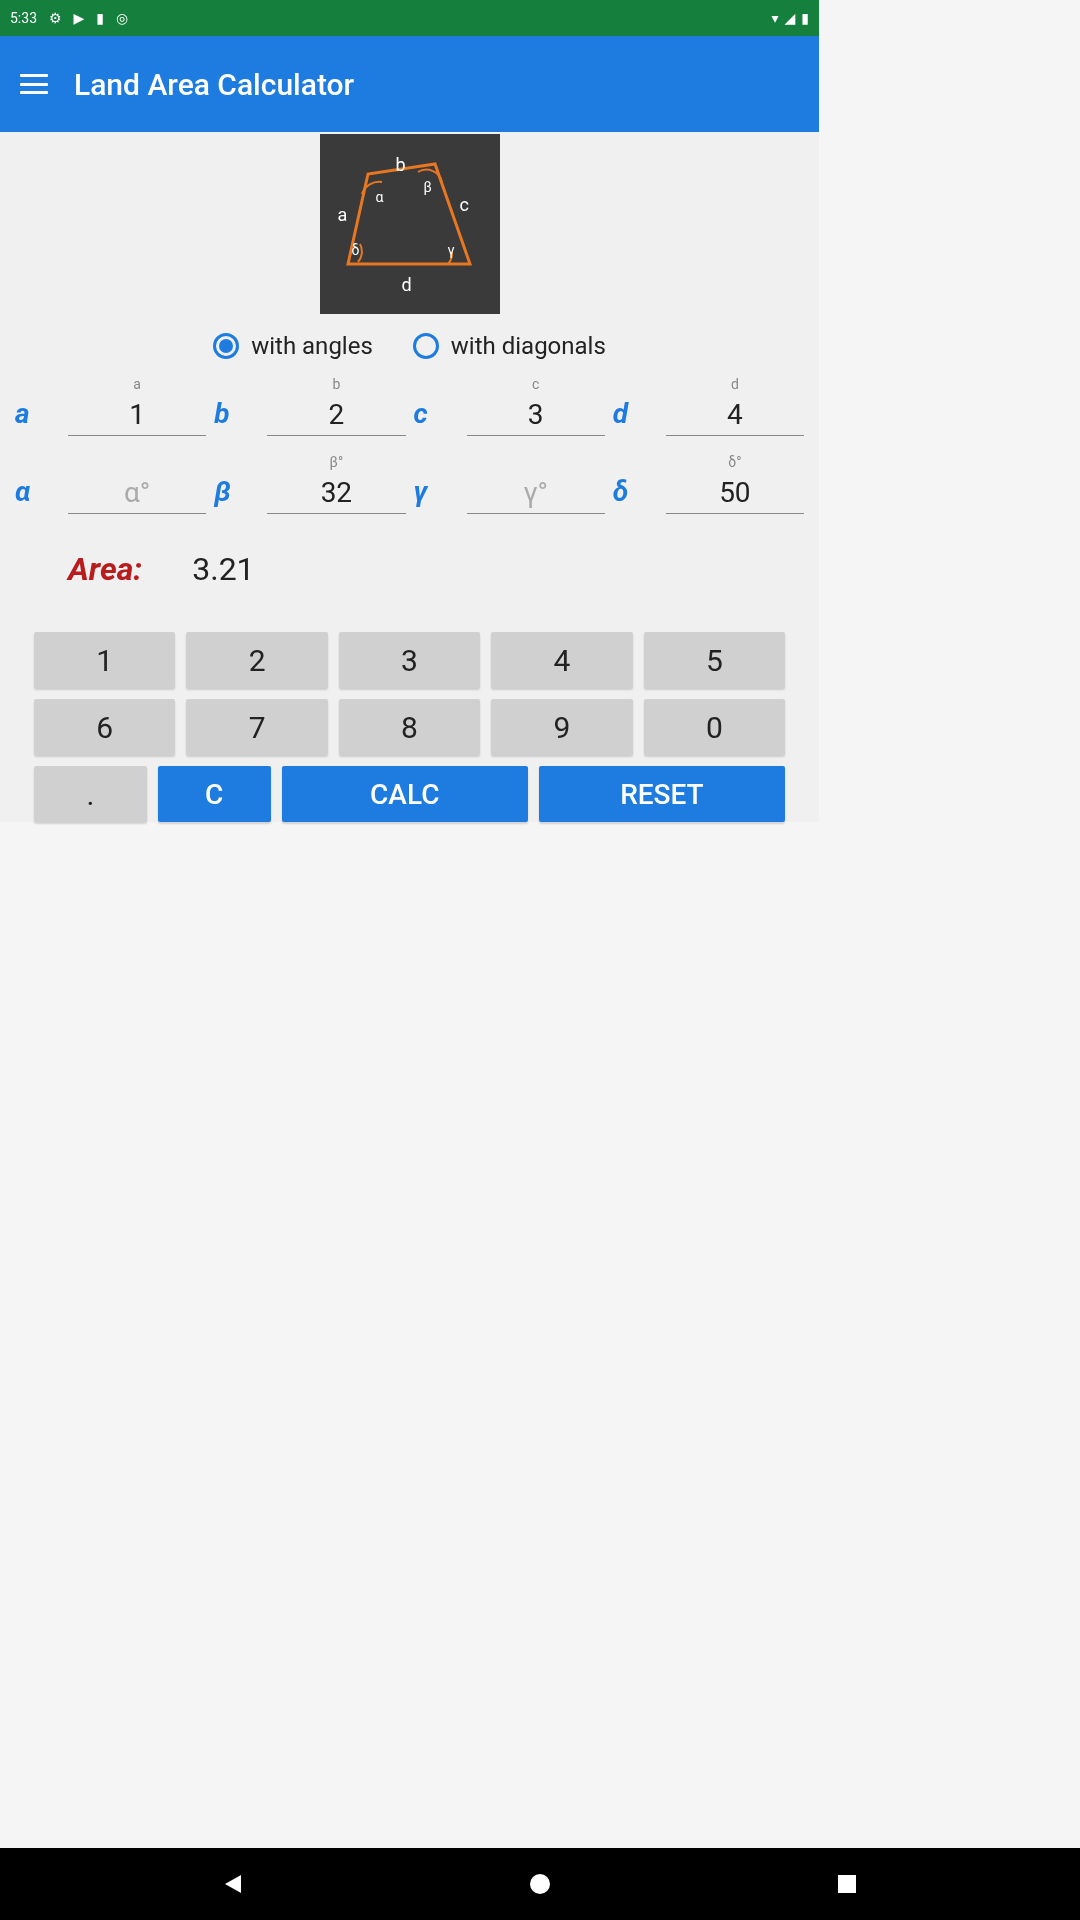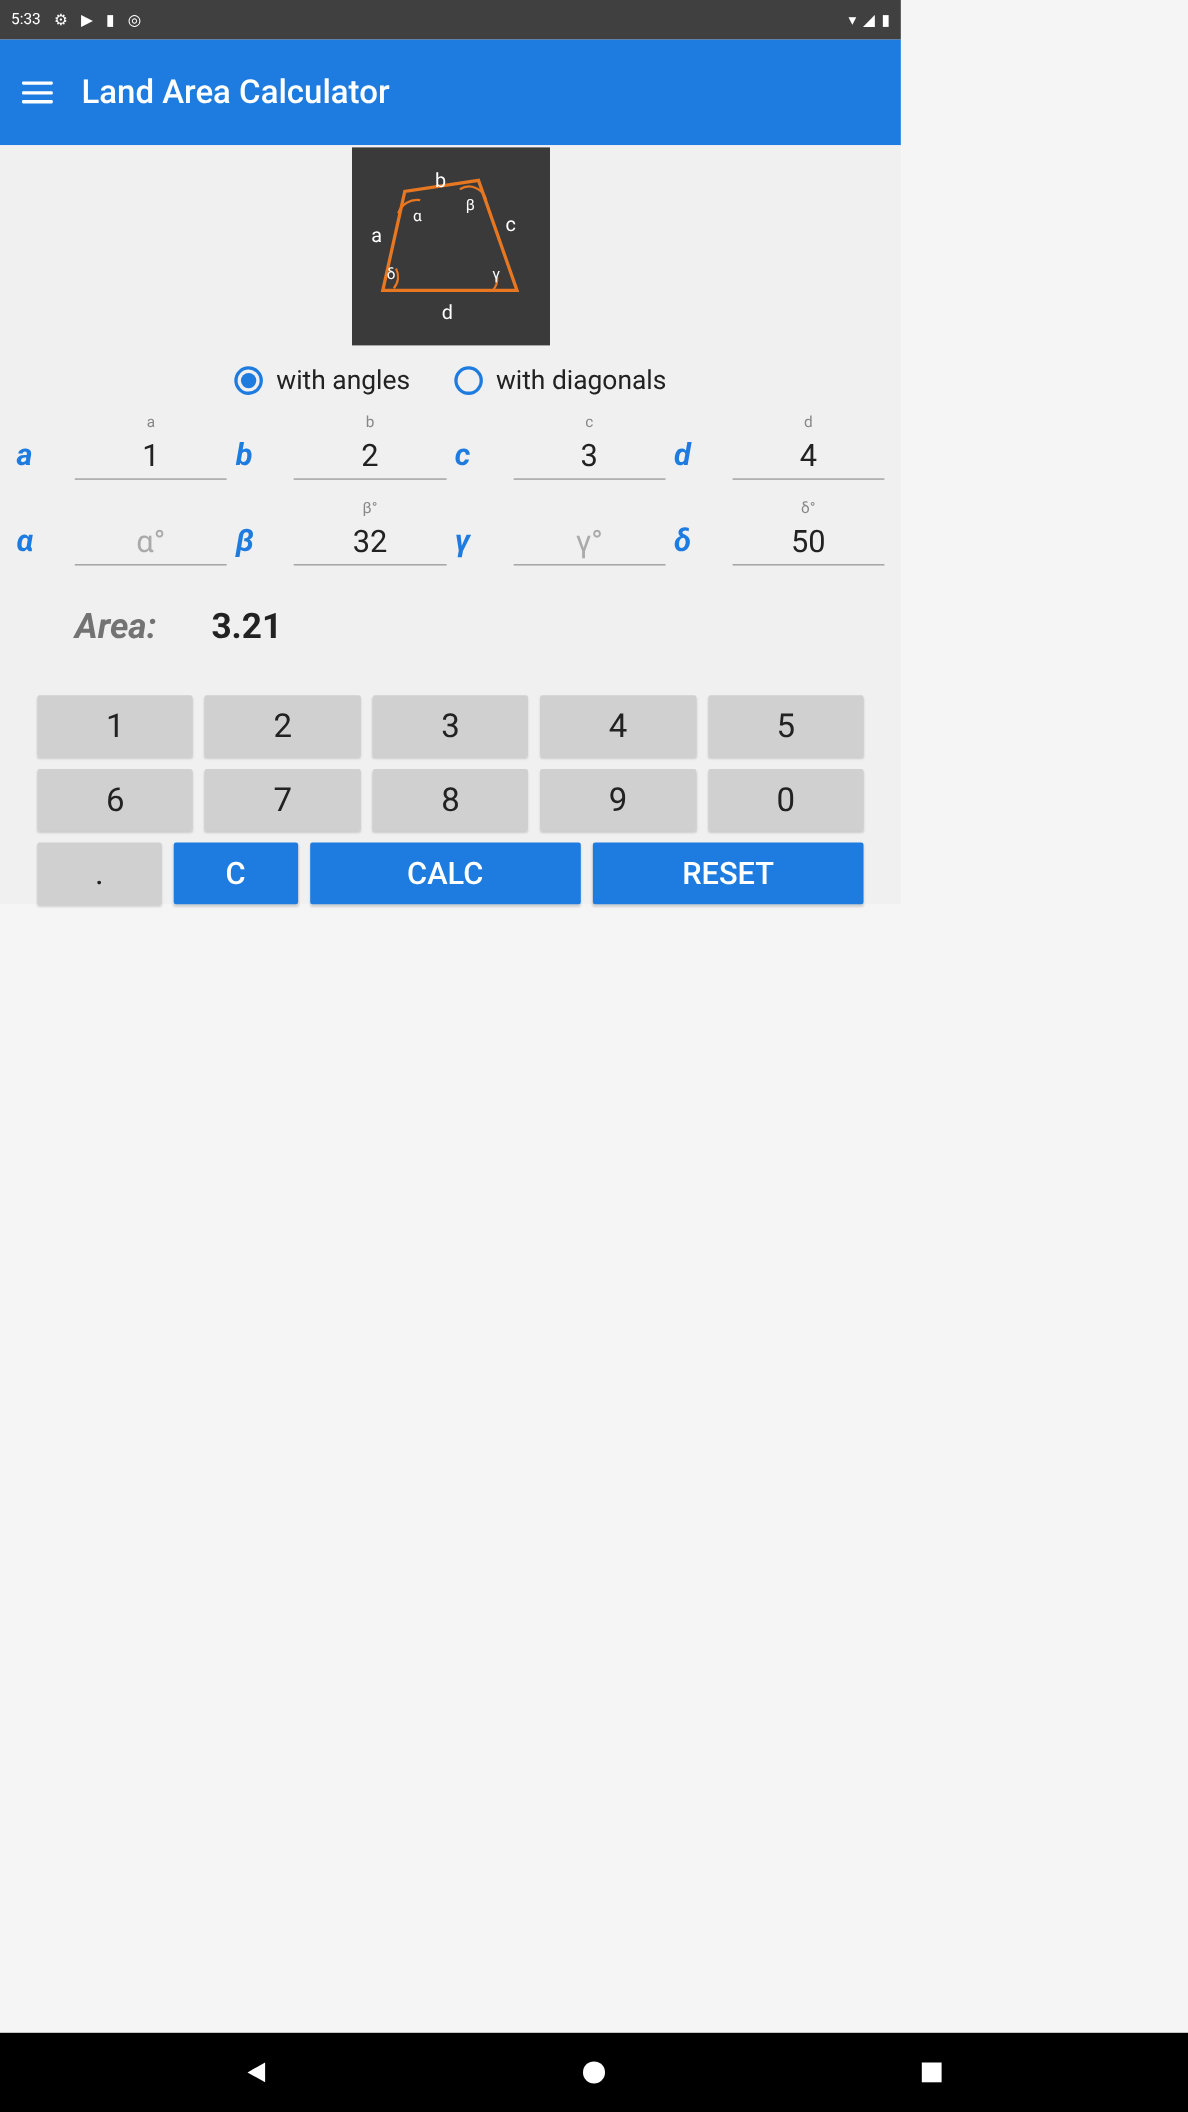--- a/index.html
+++ b/index.html
@@ -9,21 +9,21 @@
       font-family: Roboto, -apple-system, sans-serif;
     }
     body {
       width: 819px;
       height: 1456px;
       background: #f5f5f5;
       overflow: hidden;
     }
     .status-bar {
       height: 36px;
-      background: #404040;
+      background: #15803d;
       display: flex;
       align-items: center;
       justify-content: space-between;
       padding: 0 10px;
       color: #fff;
       font-size: 14px;
     }
     .status-left { display: flex; align-items: center; gap: 12px; }
     .status-right { display: flex; align-items: center; gap: 6px; }
     .app-bar {
@@ -140,28 +140,28 @@
     .field-input::placeholder {
       color: #aaa;
     }
     .area-row {
       display: flex;
       align-items: center;
       padding: 36px 0 0 68px;
       gap: 50px;
     }
     .area-label {
-      color: #737373;
+      color: #b91c1c;
       font-style: italic;
       font-weight: 700;
       font-size: 32px;
     }
     .area-value {
       font-size: 32px;
-      font-weight: 700;
+      font-weight: 400;
       color: #222;
     }
     .keypad {
       padding: 44px 34px 0 34px;
     }
     .key-row {
       display: flex;
       gap: 11px;
       margin-bottom: 11px;
     }

